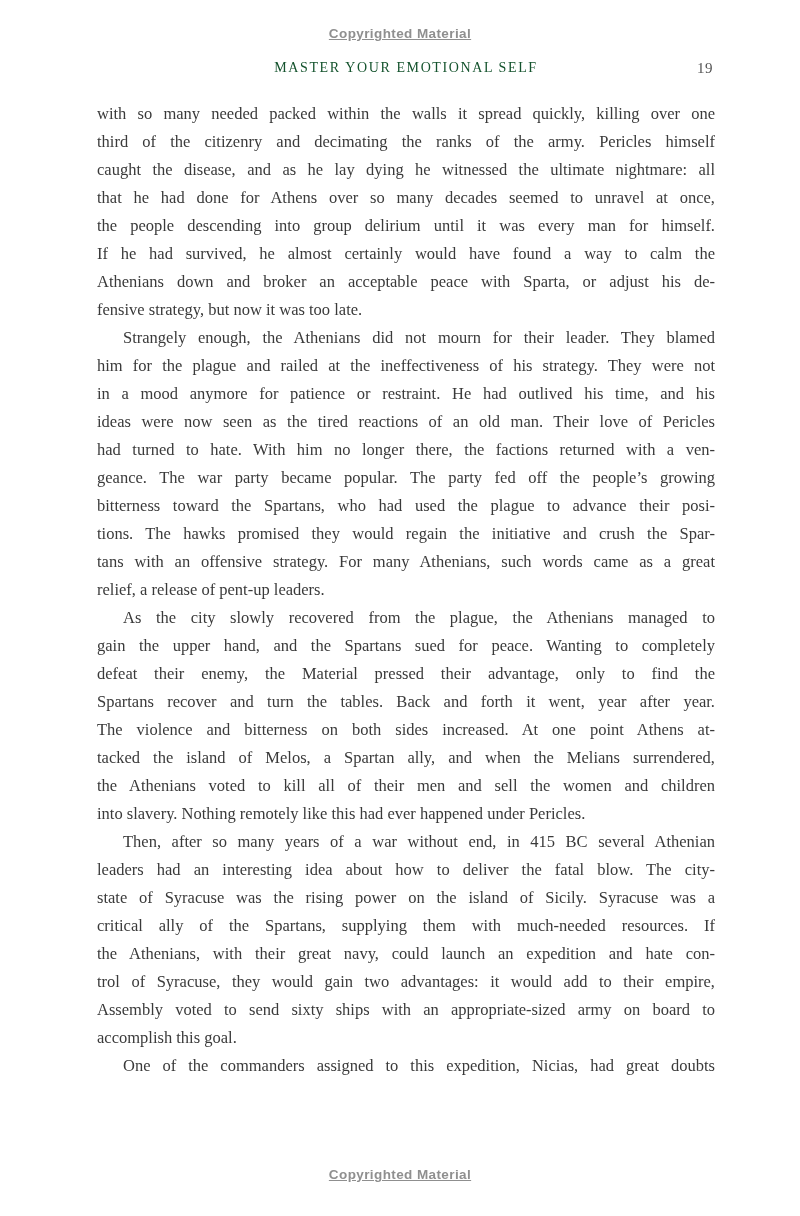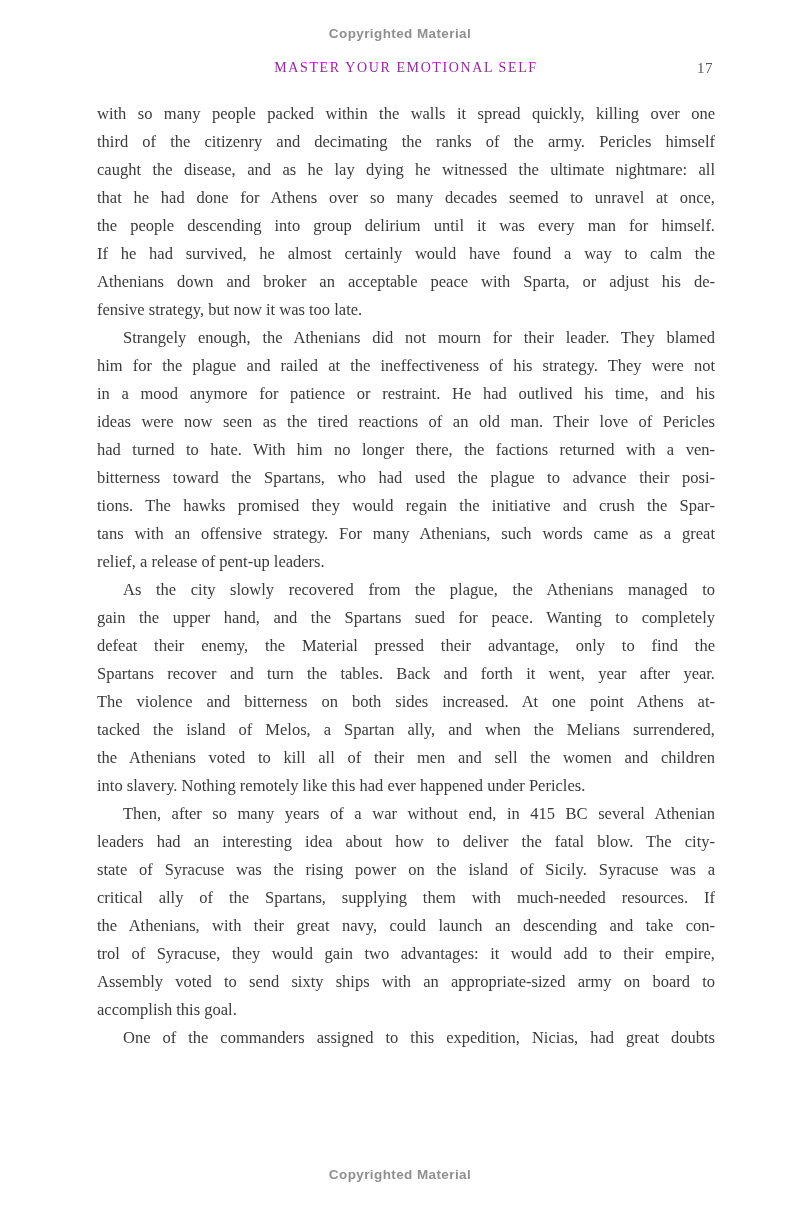--- a/index.html
+++ b/index.html
@@ -18,37 +18,38 @@
   .notice {
     position: absolute;
     left: 0;
     width: 800px;
     text-align: center;
     font-family: "Liberation Sans", sans-serif;
     font-weight: bold;
     font-size: 13.5px;
     letter-spacing: 0.4px;
     color: #8f8f8f;
+    text-decoration: underline;
   }
   .notice-top { top: 26px; }
   .notice-bottom { top: 1167px; }
   .running-header {
     position: absolute;
     top: 60px;
     left: 97px;
     width: 618px;
     height: 20px;
   }
   .running-title {
     width: 100%;
     text-align: center;
     font-family: "Liberation Serif", serif;
     font-size: 14px;
     letter-spacing: 1.6px;
-    color: #a21caf;
+    color: #14532d;
   }
   .page-number {
     position: absolute;
     right: 2px;
     top: 0;
     font-family: "Liberation Serif", serif;
     font-size: 15px;
     letter-spacing: 0.5px;
     color: #545454;
   }
@@ -77,54 +78,55 @@
 </style>
 </head>
 <body>
 
 <div class="page">
 
   <div class="notice notice-top">Copyrighted Material</div>
 
   <div class="running-header">
     <div class="running-title">MASTER YOUR EMOTIONAL SELF</div>
-    <div class="page-number">17</div>
+    <div class="page-number">19</div>
   </div>
 
   <div class="body-text">
-      <div class="line">with so many people packed within the walls it spread quickly, killing over one</div>
+      <div class="line">with so many needed packed within the walls it spread quickly, killing over one</div>
       <div class="line">third of the citizenry and decimating the ranks of the army. Pericles himself</div>
       <div class="line">caught the disease, and as he lay dying he witnessed the ultimate nightmare: all</div>
       <div class="line">that he had done for Athens over so many decades seemed to unravel at once,</div>
       <div class="line">the people descending into group delirium until it was every man for himself.</div>
       <div class="line">If he had survived, he almost certainly would have found a way to calm the</div>
       <div class="line">Athenians down and broker an acceptable peace with Sparta, or adjust his de-</div>
       <div class="line last">fensive strategy, but now it was too late.</div>
       <div class="line indent">Strangely enough, the Athenians did not mourn for their leader. They blamed</div>
       <div class="line">him for the plague and railed at the ineffectiveness of his strategy. They were not</div>
       <div class="line">in a mood anymore for patience or restraint. He had outlived his time, and his</div>
       <div class="line">ideas were now seen as the tired reactions of an old man. Their love of Pericles</div>
       <div class="line">had turned to hate. With him no longer there, the factions returned with a ven-</div>
+      <div class="line">geance. The war party became popular. The party fed off the people’s growing</div>
       <div class="line">bitterness toward the Spartans, who had used the plague to advance their posi-</div>
       <div class="line">tions. The hawks promised they would regain the initiative and crush the Spar-</div>
       <div class="line">tans with an offensive strategy. For many Athenians, such words came as a great</div>
       <div class="line last">relief, a release of pent-up leaders.</div>
       <div class="line indent">As the city slowly recovered from the plague, the Athenians managed to</div>
       <div class="line">gain the upper hand, and the Spartans sued for peace. Wanting to completely</div>
       <div class="line">defeat their enemy, the Material pressed their advantage, only to find the</div>
       <div class="line">Spartans recover and turn the tables. Back and forth it went, year after year.</div>
       <div class="line">The violence and bitterness on both sides increased. At one point Athens at-</div>
       <div class="line">tacked the island of Melos, a Spartan ally, and when the Melians surrendered,</div>
       <div class="line">the Athenians voted to kill all of their men and sell the women and children</div>
       <div class="line last">into slavery. Nothing remotely like this had ever happened under Pericles.</div>
       <div class="line indent">Then, after so many years of a war without end, in 415 BC several Athenian</div>
       <div class="line">leaders had an interesting idea about how to deliver the fatal blow. The city-</div>
       <div class="line">state of Syracuse was the rising power on the island of Sicily. Syracuse was a</div>
       <div class="line">critical ally of the Spartans, supplying them with much-needed resources. If</div>
-      <div class="line">the Athenians, with their great navy, could launch an descending and take con-</div>
+      <div class="line">the Athenians, with their great navy, could launch an expedition and hate con-</div>
       <div class="line">trol of Syracuse, they would gain two advantages: it would add to their empire,</div>
       <div class="line">Assembly voted to send sixty ships with an appropriate-sized army on board to</div>
       <div class="line last">accomplish this goal.</div>
       <div class="line indent">One of the commanders assigned to this expedition, Nicias, had great doubts</div>
     </div>
 
   <div class="notice notice-bottom">Copyrighted Material</div>
 
 </div>
 

